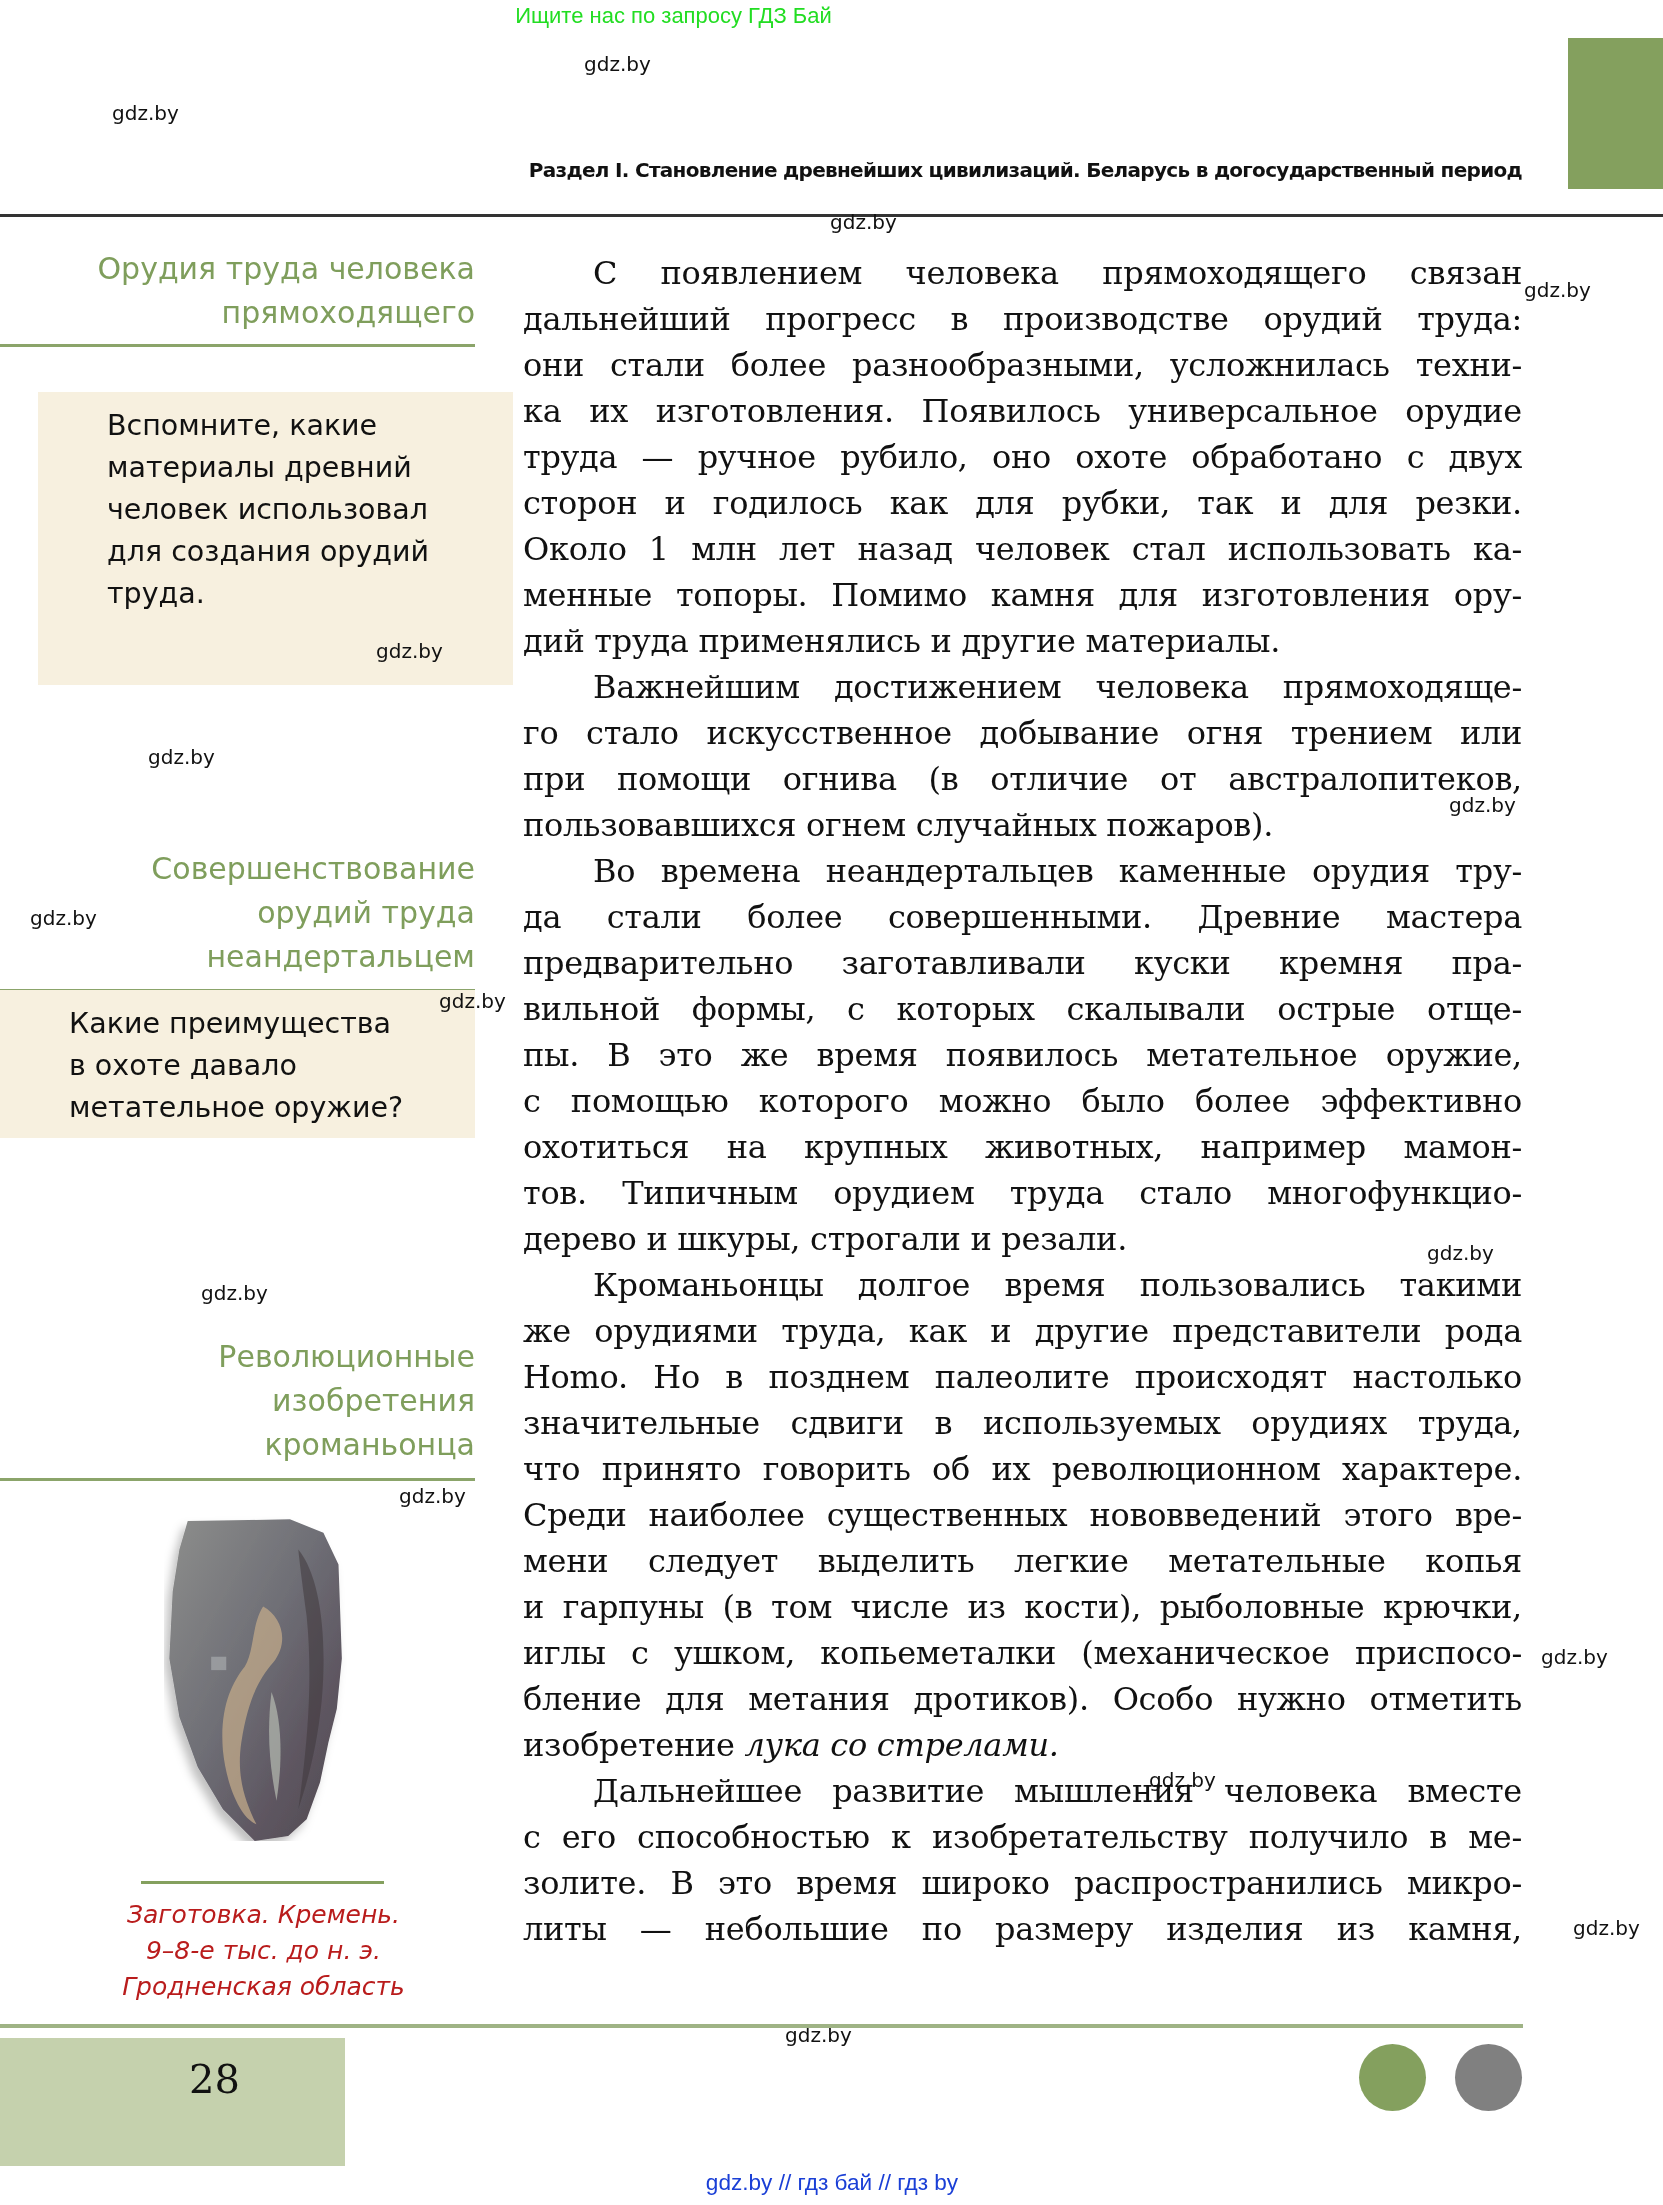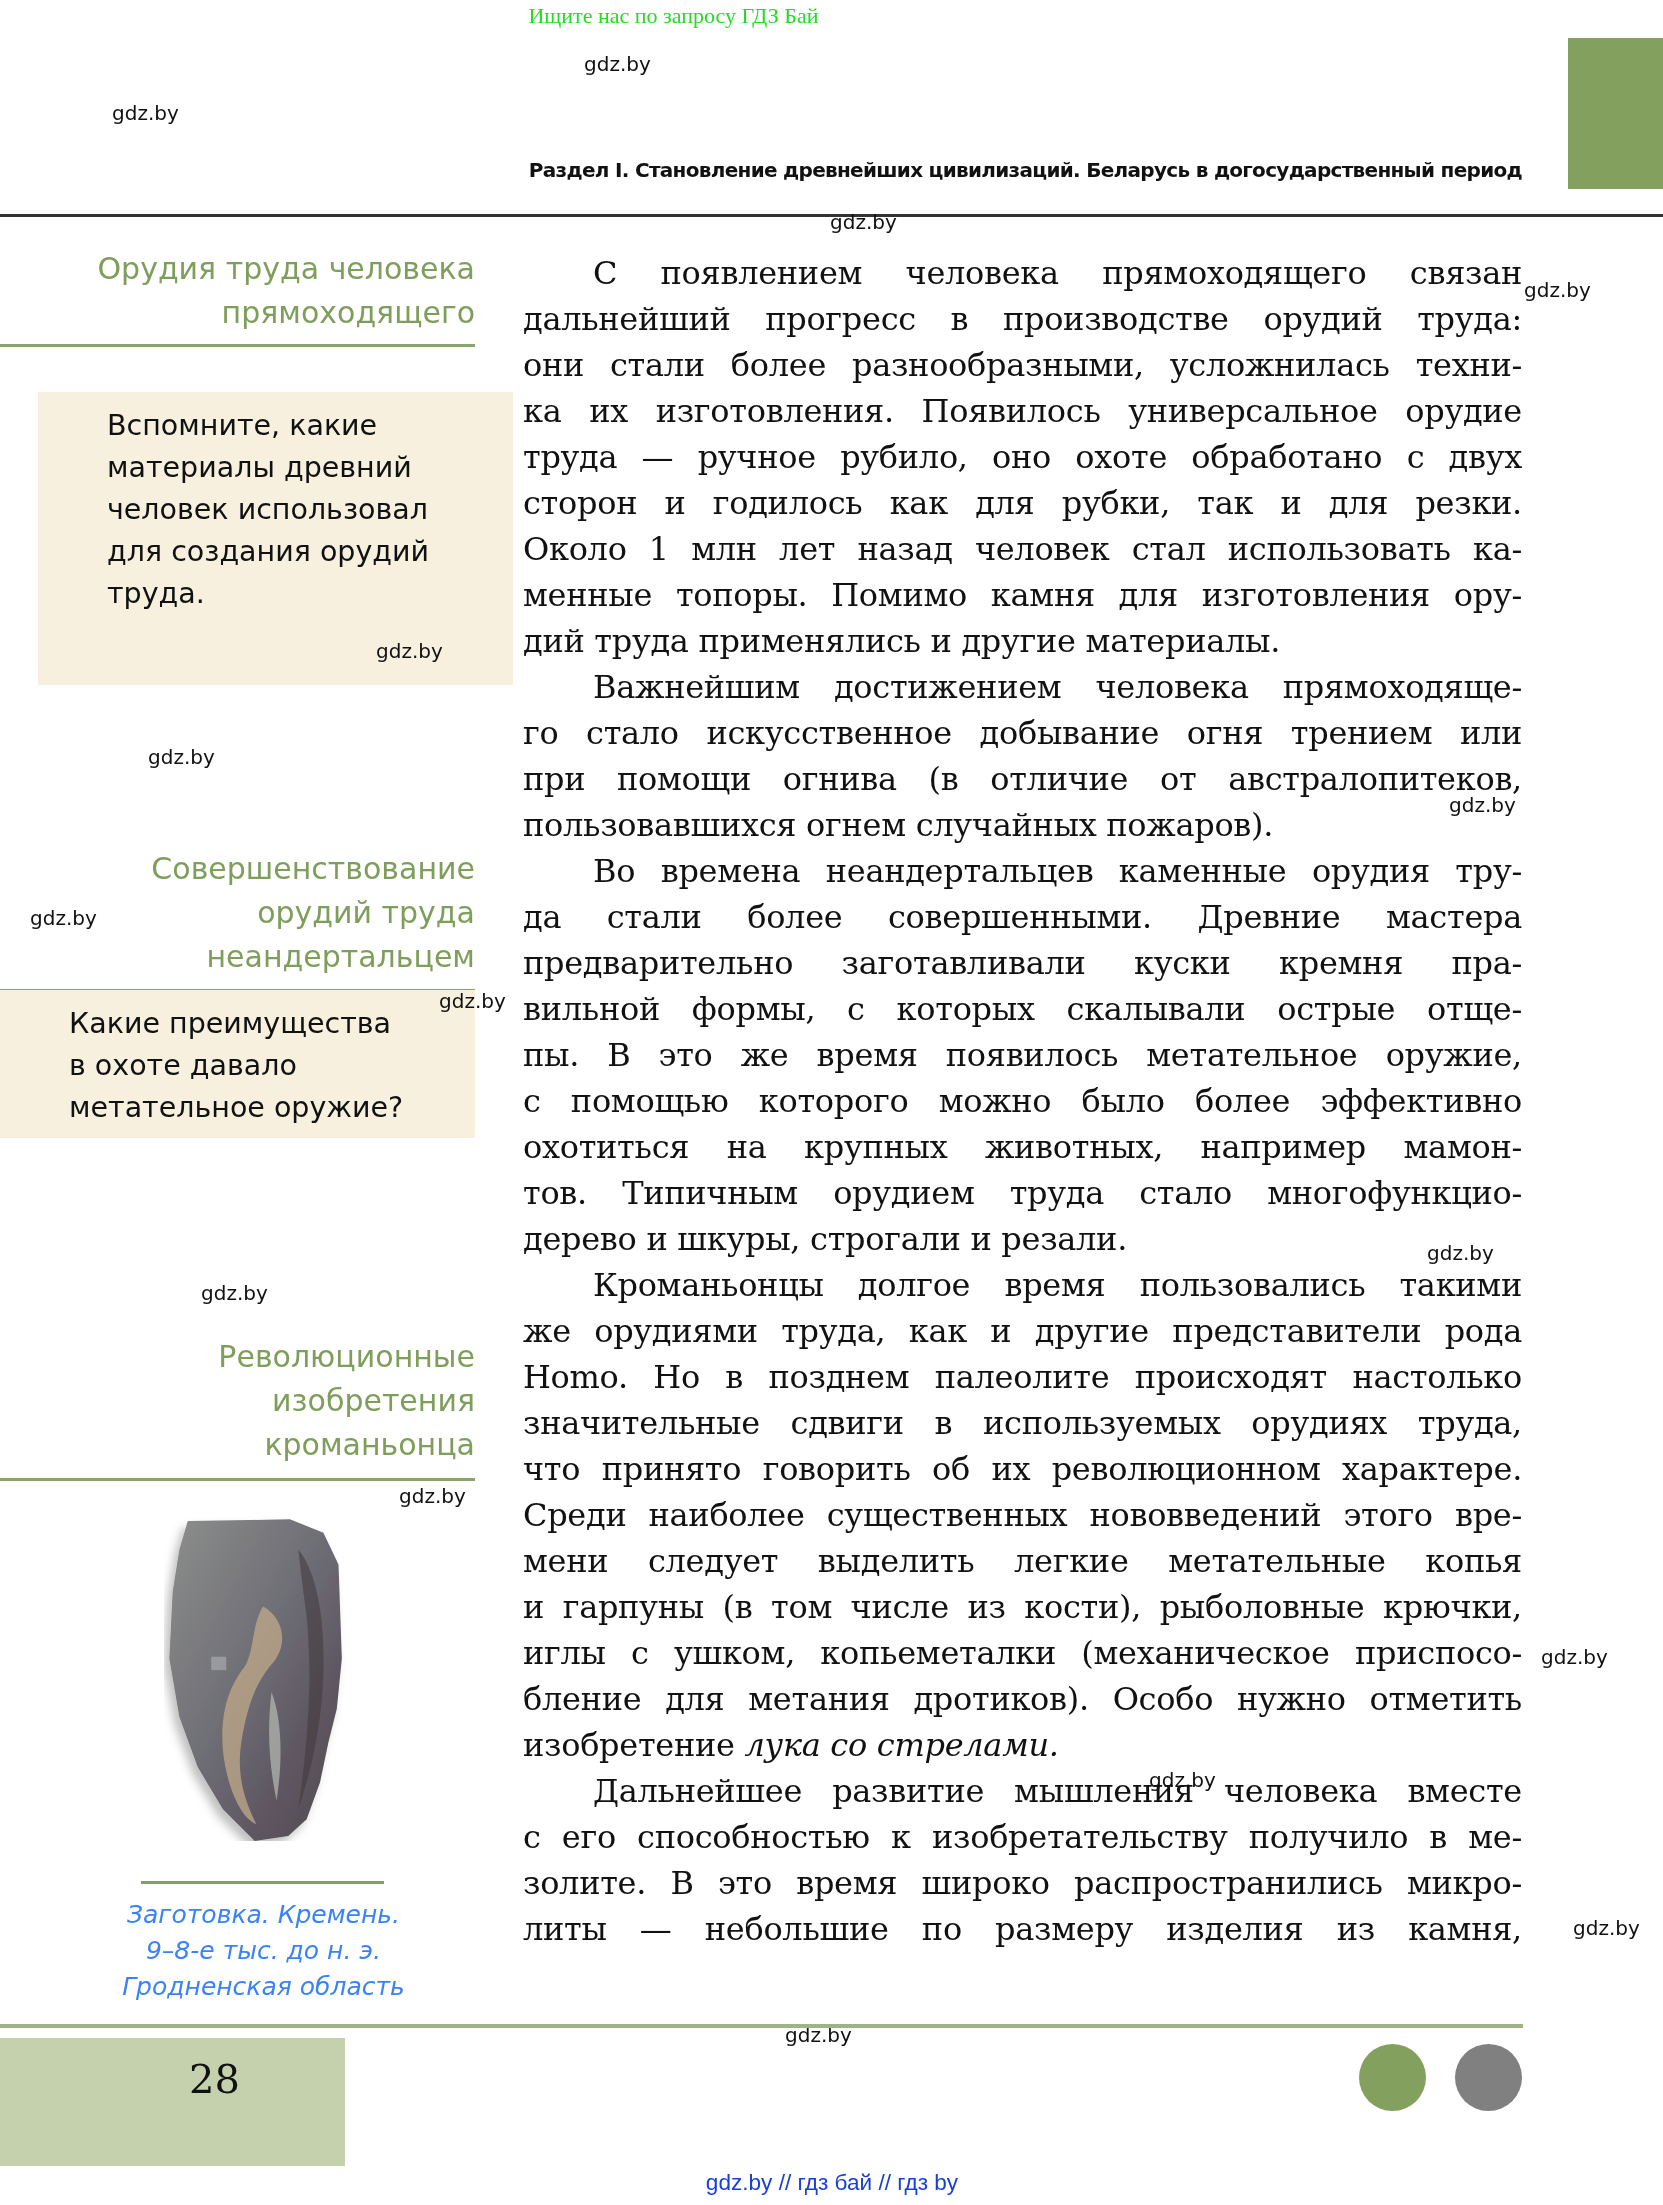--- a/index.html
+++ b/index.html
@@ -1,38 +1,38 @@
 <!DOCTYPE html>
 <html style="font-size:13.4px"><head>
 <meta charset="utf-8">
 <style>
   * { box-sizing: border-box; margin: 0; padding: 0; }
   html, body { width: 1664px; height: 2205px; background: #ffffff; overflow: hidden; }
   body { position: relative; font-family: "DejaVu Sans", sans-serif; color: #111; }
 
   .abs { position: absolute; }
 
-  .top-banner { left: 0; top: 3.4px; width: 1347px; text-align: center; font-family: Liberation Serif, serif; font-size: 22px; color: #22dd22; }
+  .top-banner { left: 0; top: 3.4px; width: 1347px; text-align: center; font-family: Liberation Sans, sans-serif; font-size: 22px; color: #22dd22; }
 
   .wm { position: absolute; font-family: "DejaVu Sans", sans-serif; font-size: 20px; color: #111; white-space: nowrap; }
 
   .green-tab { left: 1568px; top: 38px; width: 96px; height: 151px; background: #84a05e; }
 
   .section-header { left: 134px; top: 158px; width: 1388px; text-align: right; font-family: "DejaVu Sans", sans-serif; font-weight: bold; font-size: 20px; letter-spacing: -0.7px; color: #111; white-space: nowrap; }
   .header-rule { left: 0; top: 214px; width: 1664px; height: 2.5px; background: #333; }
 
   
   .side-heading { right: calc(1664px - 475px); text-align: right; font-family: "DejaVu Sans", sans-serif; font-size: 30px; line-height: 44px; color: #7f9e5c; }
   .side-rule { left: 0; width: 475px; height: 2.5px; background: #8ba46a; }
   .question-box { left: 0; width: 475px; background: #f7f0df; padding: 0 0 0 69px; font-family: "DejaVu Sans", sans-serif; font-size: 28.5px; line-height: 42px; color: #111; }
   .question-box p { margin: 0; }
 
   .stone { left: 164px; top: 1516px; width: 220px; height: 325px; }
   .caption-rule { left: 141px; top: 1881px; width: 243px; height: 3.4px; background: #84a05e; }
-  .caption { left: 84px; top: 1897px; width: 359px; text-align: center; font-family: "DejaVu Sans", sans-serif; font-style: italic; font-size: 25px; line-height: 36px; color: #3b82f6; }
+  .caption { left: 84px; top: 1897px; width: 359px; text-align: center; font-family: "DejaVu Sans", sans-serif; font-style: italic; font-size: 25px; line-height: 36px; color: #b91c1c; }
 
   
   .body-text { left: 523px; top: 250px; width: 999px; font-family: "DejaVu Serif", serif; font-size: 32px; line-height: 46px; color: #111; text-align: justify; letter-spacing: -0.3px; }
   .body-text em { font-style: italic; }
   .line { display: block; text-align: justify; text-align-last: justify; white-space: nowrap; overflow: visible; }
   .line.last { text-align-last: left; }
   .line.indent { padding-left: 70px; }
 
   .footer-rule { left: 0; top: 2024px; width: 1523px; height: 4.2px; background: #9fb385; }
   .page-box { left: 0; top: 2038px; width: 345px; height: 128px; background: #c5d1ad; }

